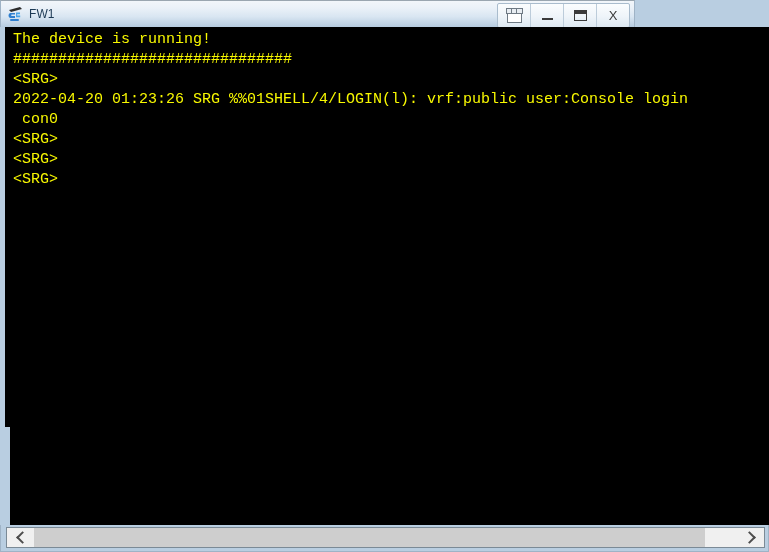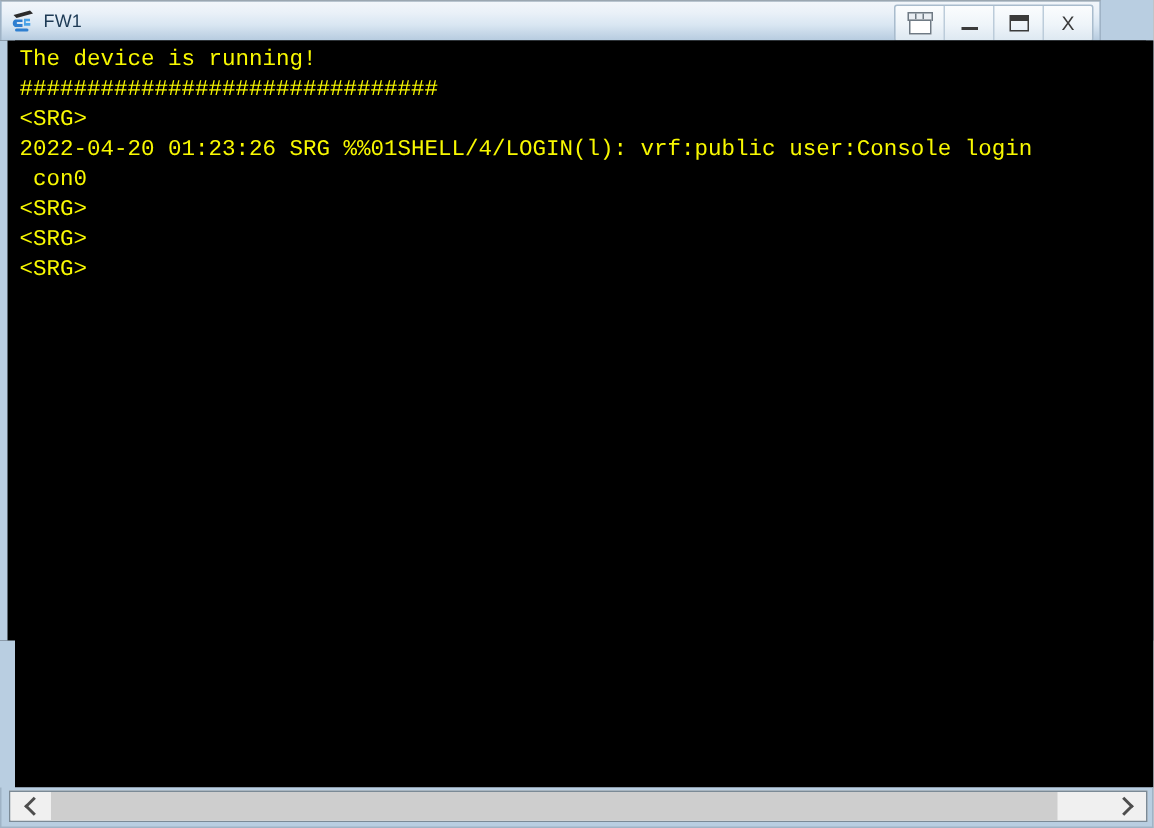--- a/index.html
+++ b/index.html
@@ -19,21 +19,21 @@
     width: 769px;
     height: 552px;
     box-sizing: border-box;
     background: #b9cee1;
   }
 
   
   .titlebar {
     position: absolute;
     left: 0; top: 0;
-    width: 734px;
+    width: 635px;
     height: 27px;
     box-sizing: border-box;
     background: linear-gradient(to bottom, #f2f6fa 0%, #eaf1f8 28%, #d9e6f2 60%, #b6cbdf 100%);
     border-top: 1px solid #9aa6b0;
     border-left: 1px solid #9fb3c6;
     border-right: 1px solid #9fb3c6;
     display: flex;
     align-items: center;
   }
 

